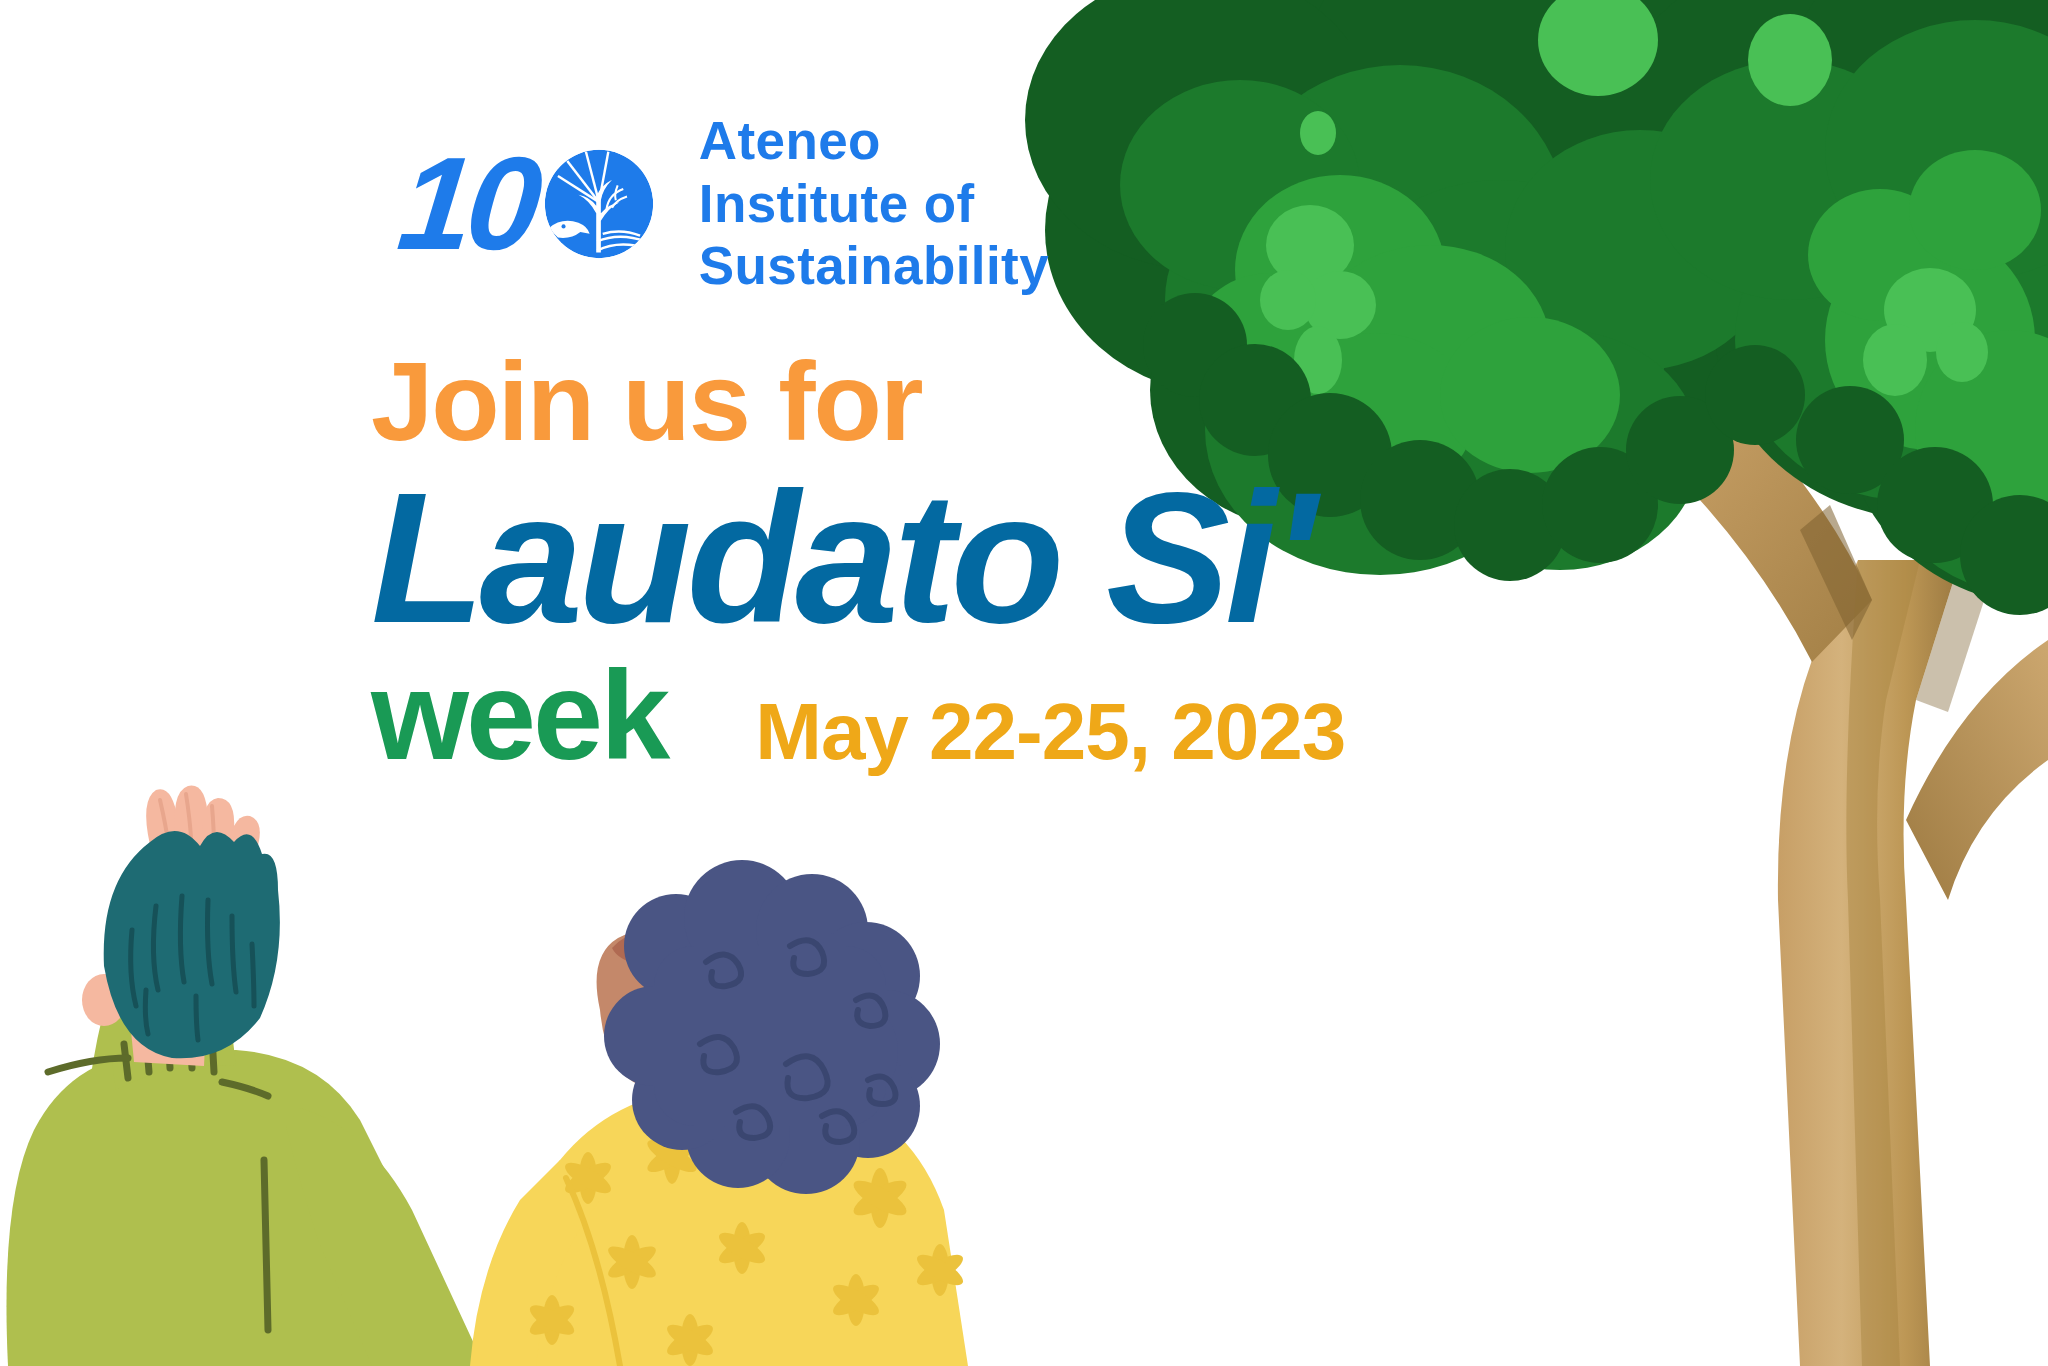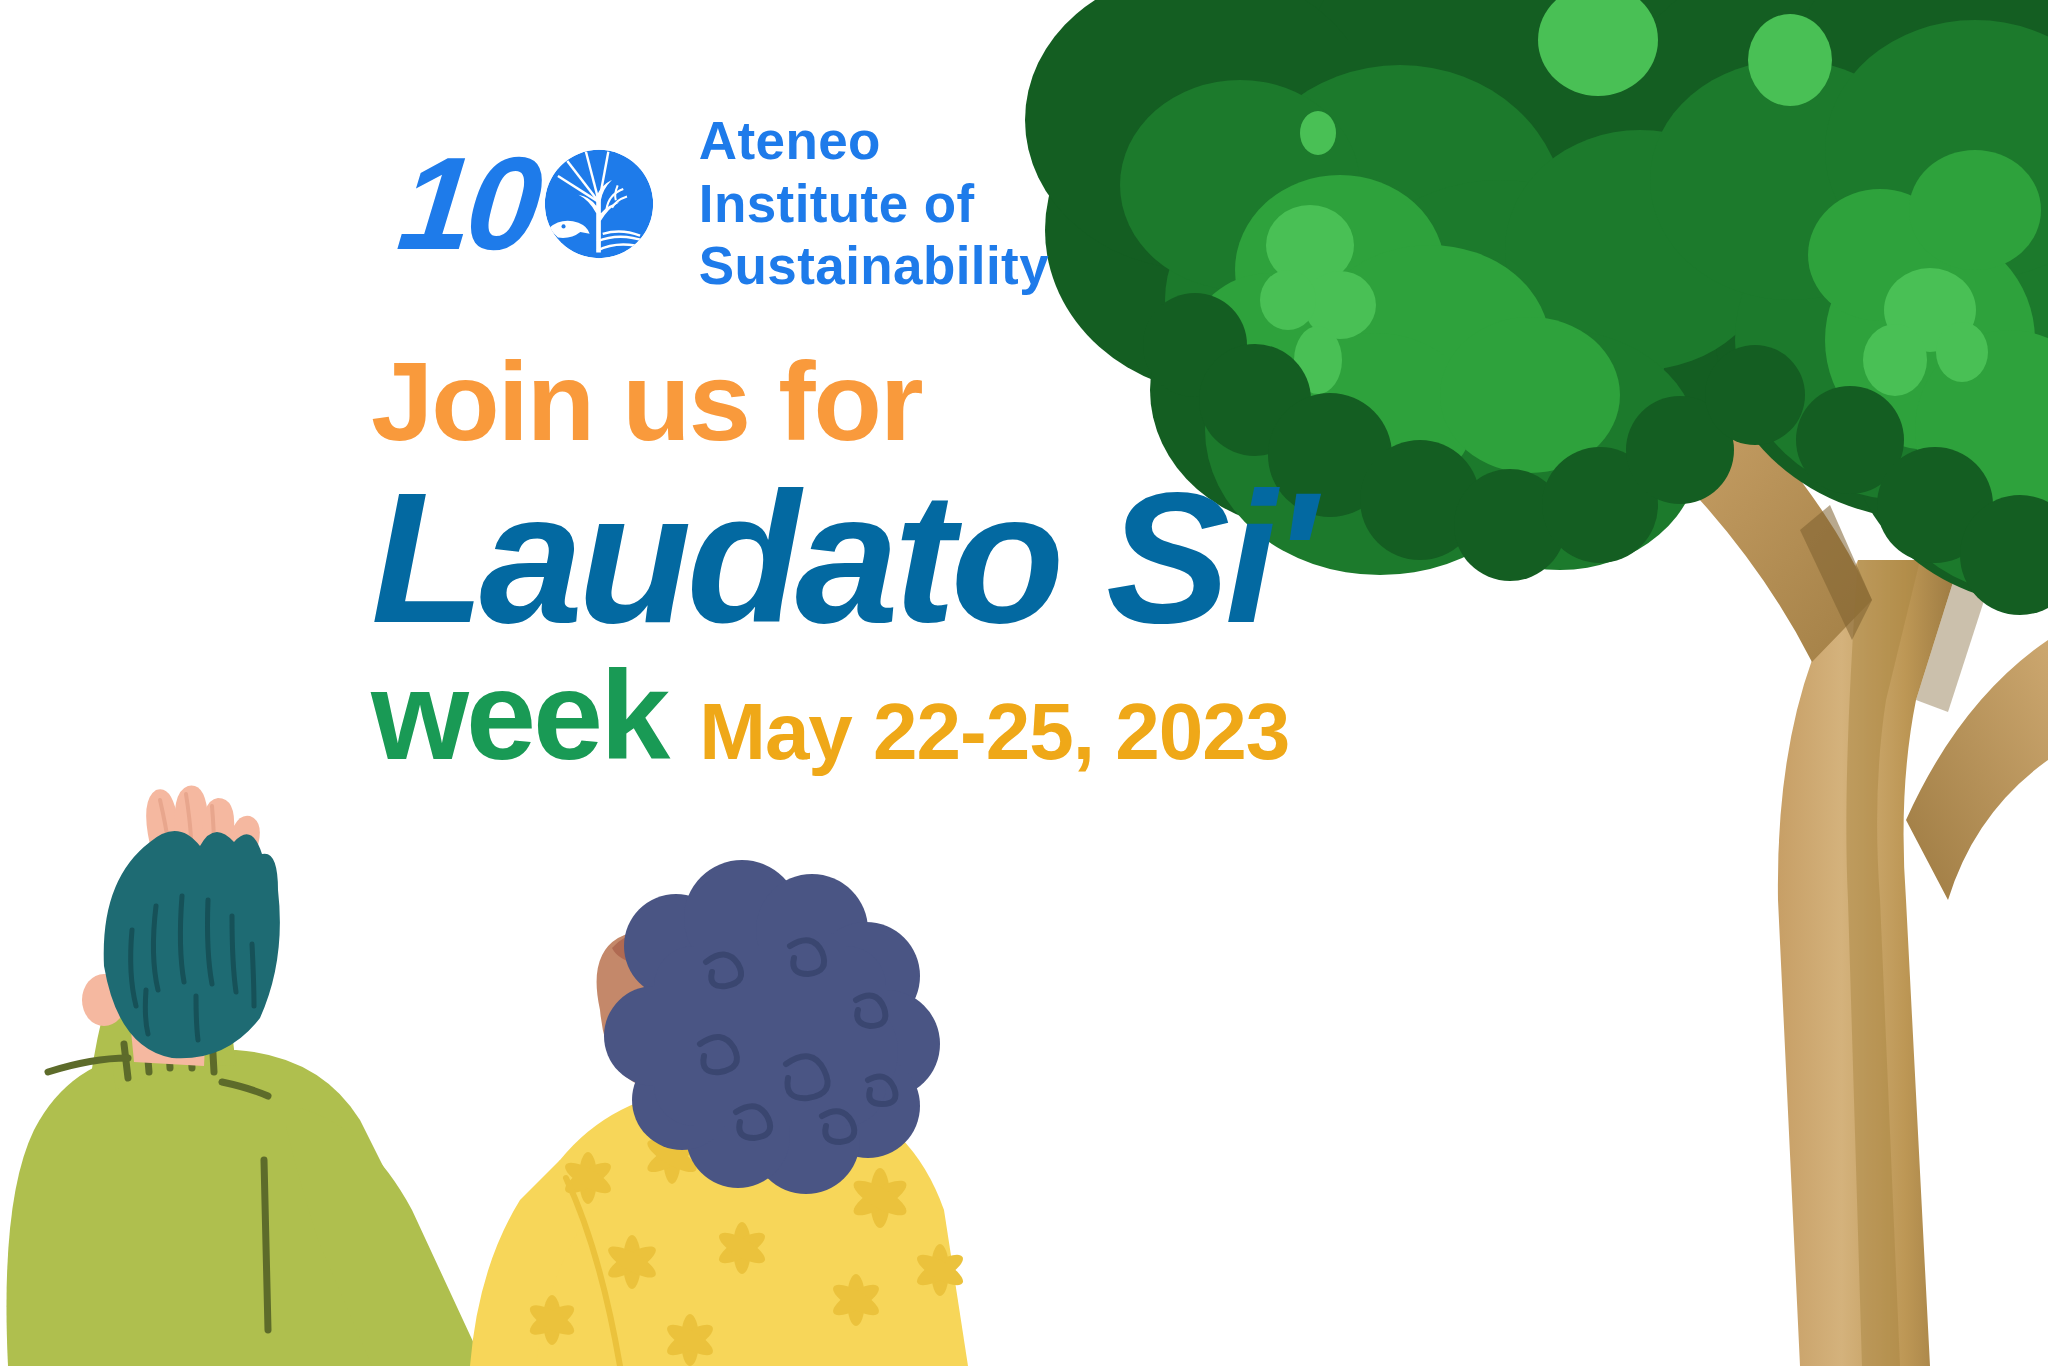--- a/index.html
+++ b/index.html
@@ -74,37 +74,38 @@
     font-weight: 700;
     font-style: italic;
     color: #0369a1;
     line-height: 1.0;
     letter-spacing: -5px;
     margin-top: 6px;
   }
   #headline-baseline {
     display: flex;
     align-items: baseline;
-    gap: 32px;
+    gap: 48px;
     margin-top: 2px;
   }
   #headline-week {
     font-size: 126px;
     font-weight: 700;
     color: #199A55;
     line-height: 1.0;
     letter-spacing: -3px;
   }
   #event-dates {
     font-size: 80px;
     font-weight: 700;
     color: #EFA818;
     line-height: 1.0;
     letter-spacing: -1px;
     white-space: nowrap;
+    margin-left: 40px;
   }
 </style>
 </head>
 <body>
 
 <div id="poster">
 
   <div class="art">
     <svg viewBox="0 0 2048 1366" preserveAspectRatio="none" aria-hidden="true">
       <defs>

